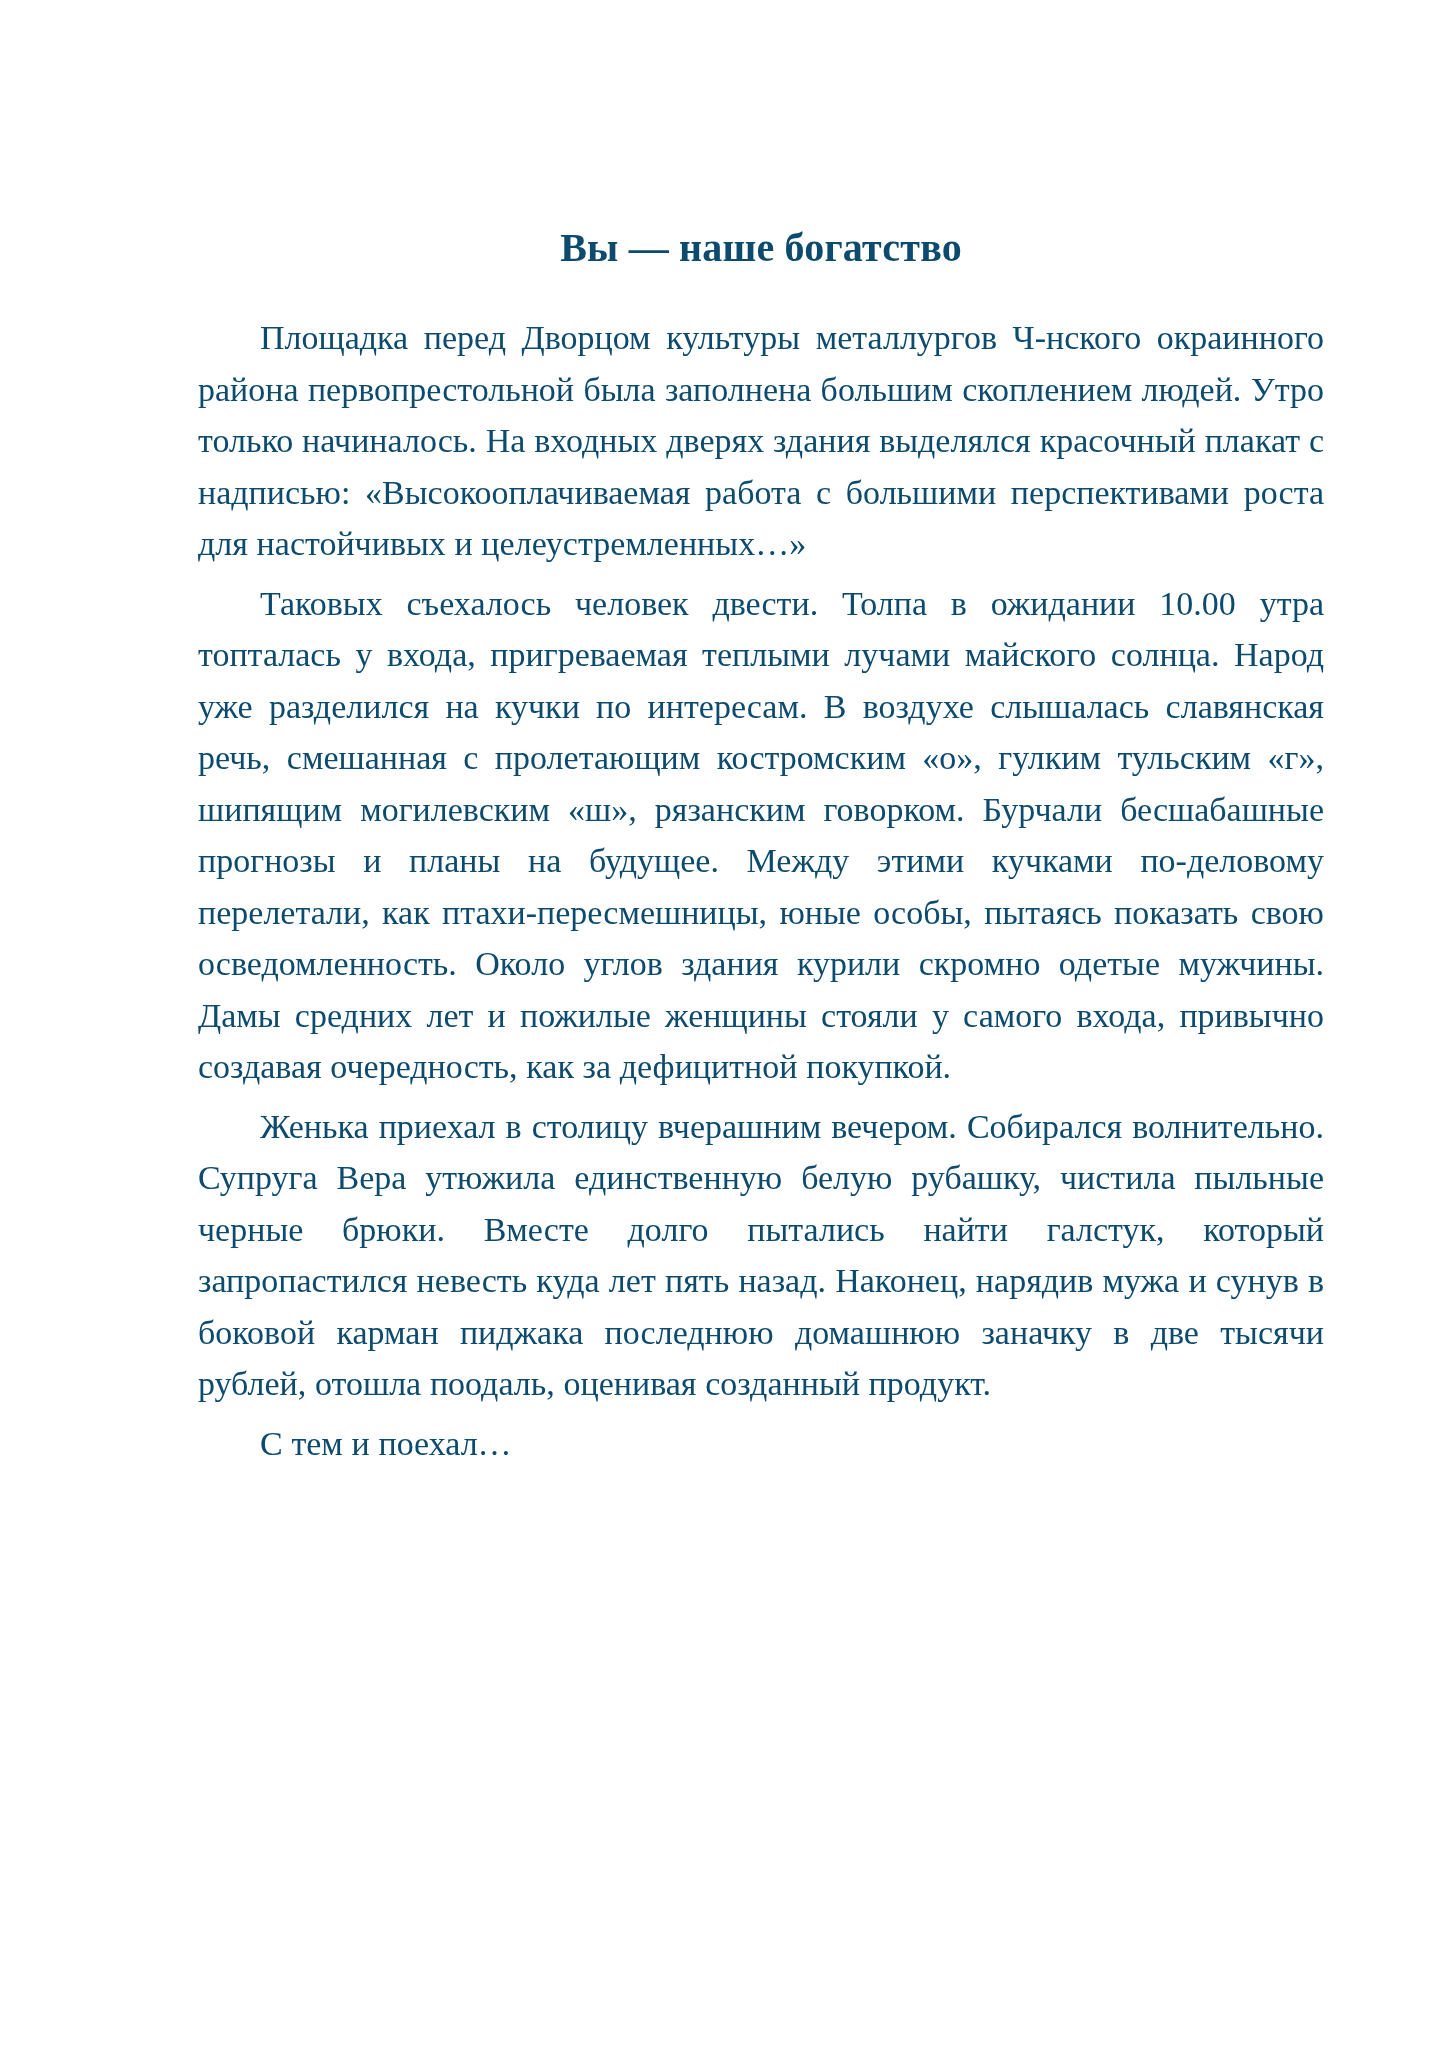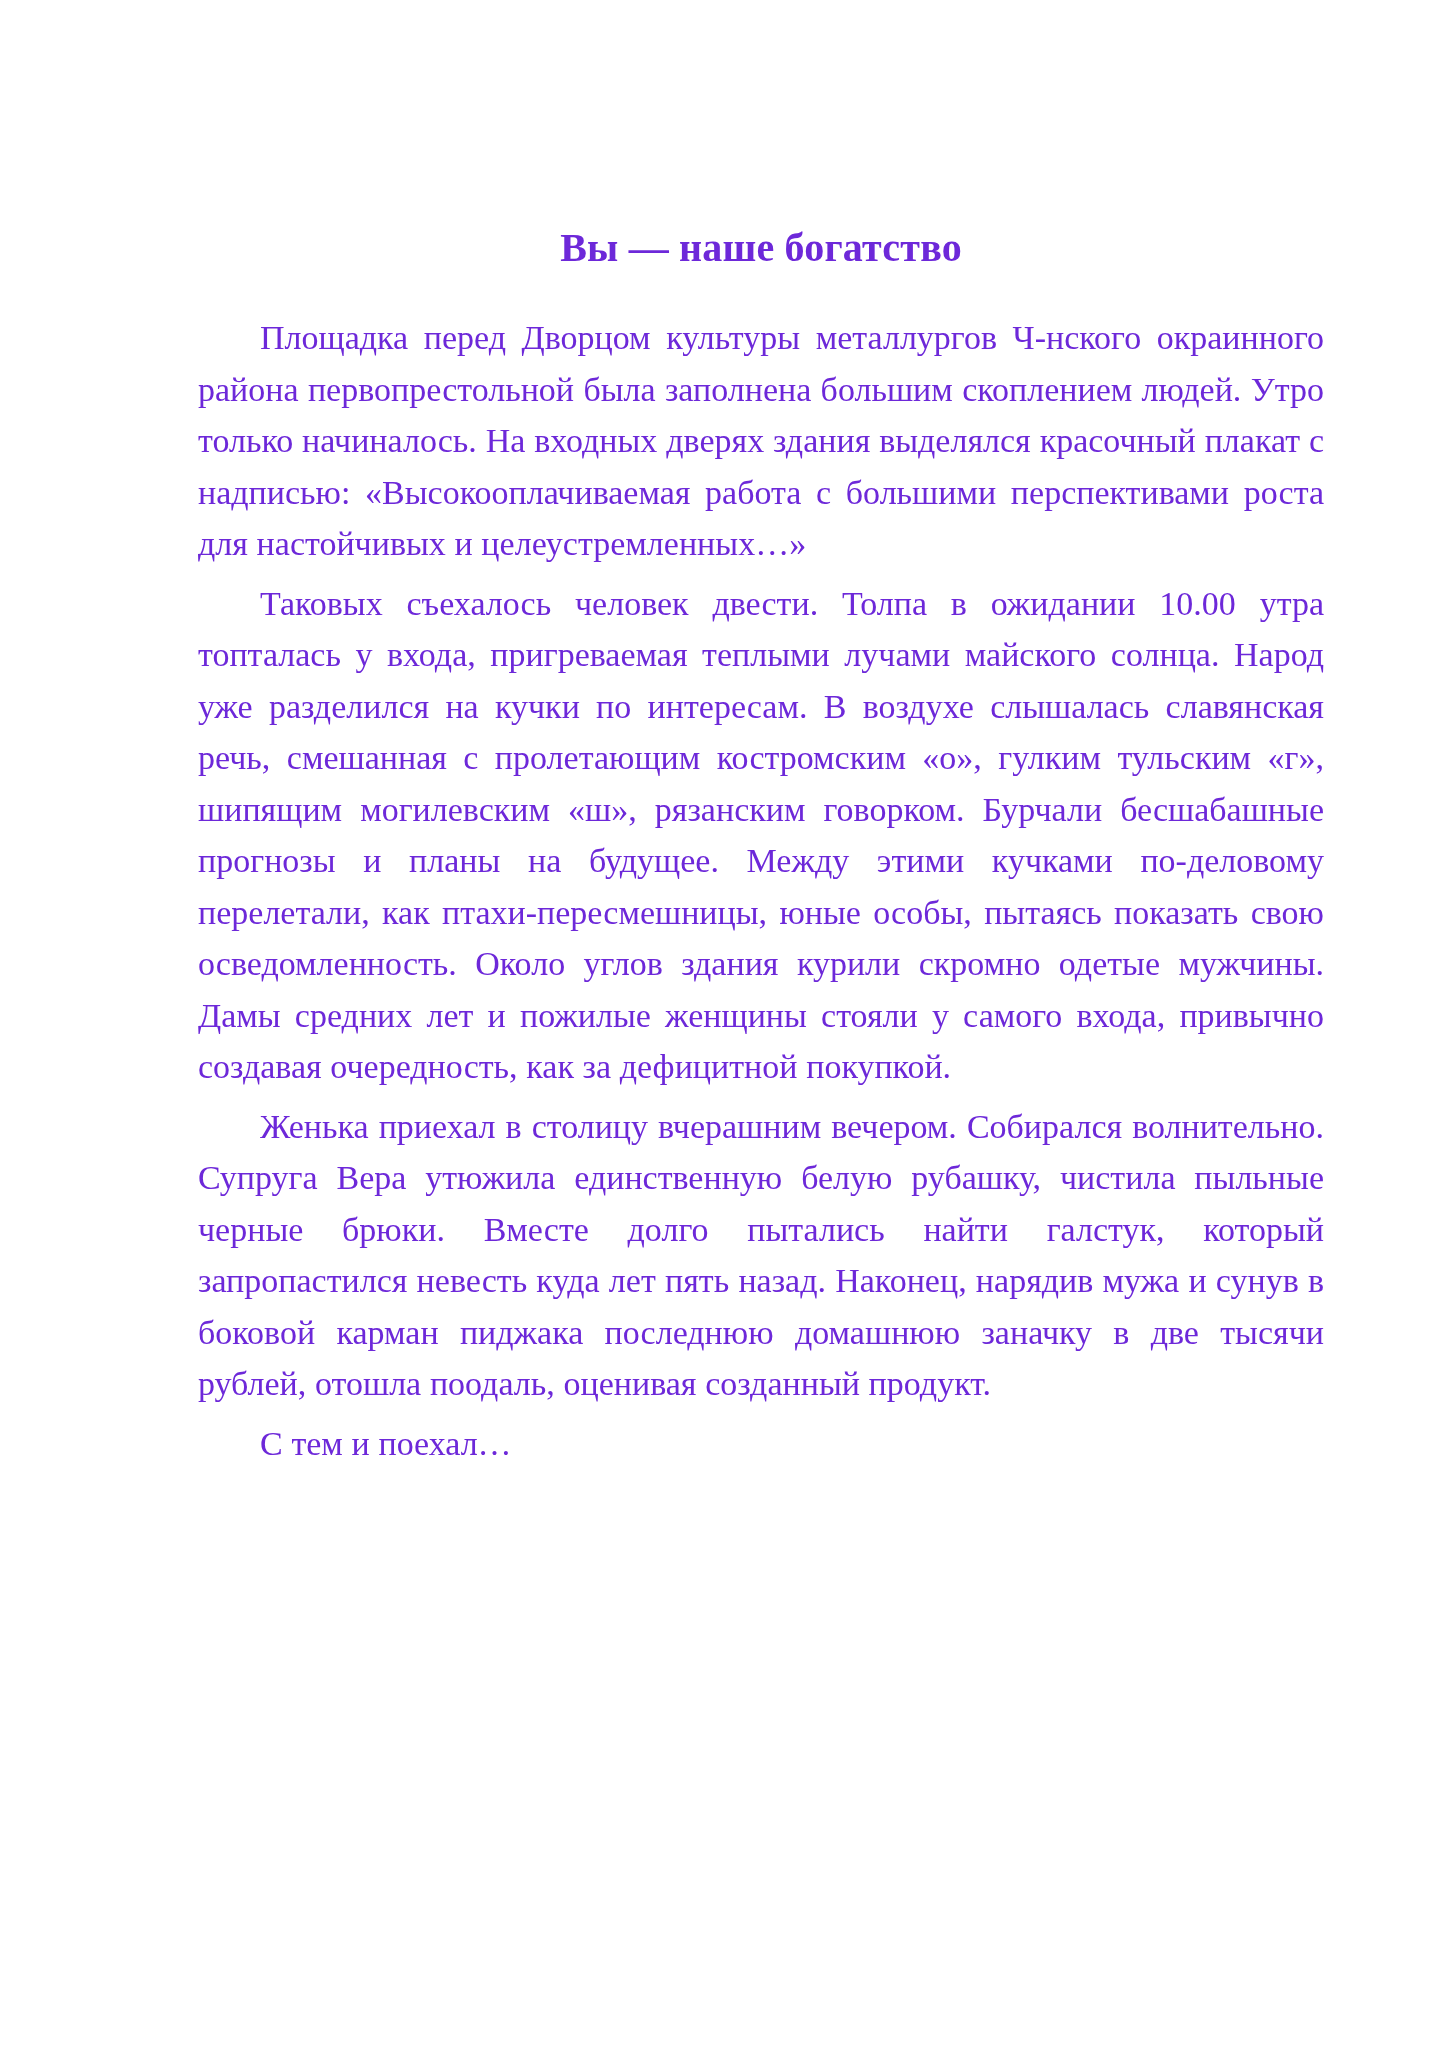--- a/index.html
+++ b/index.html
@@ -10,21 +10,21 @@
   }
 
   .page {
     position: relative;
     width: 1455px;
     height: 1626px;
     background: #ffffff;
     box-sizing: border-box;
     overflow: hidden;
     font-family: "Liberation Serif", "DejaVu Serif", serif;
-    color: #6d28d9;
+    color: #0c4a6e;
   }
 
   .content {
     position: absolute;
     left: 190px;
     top: 0;
     width: 1142px;
   }
 
   .doc-title {

